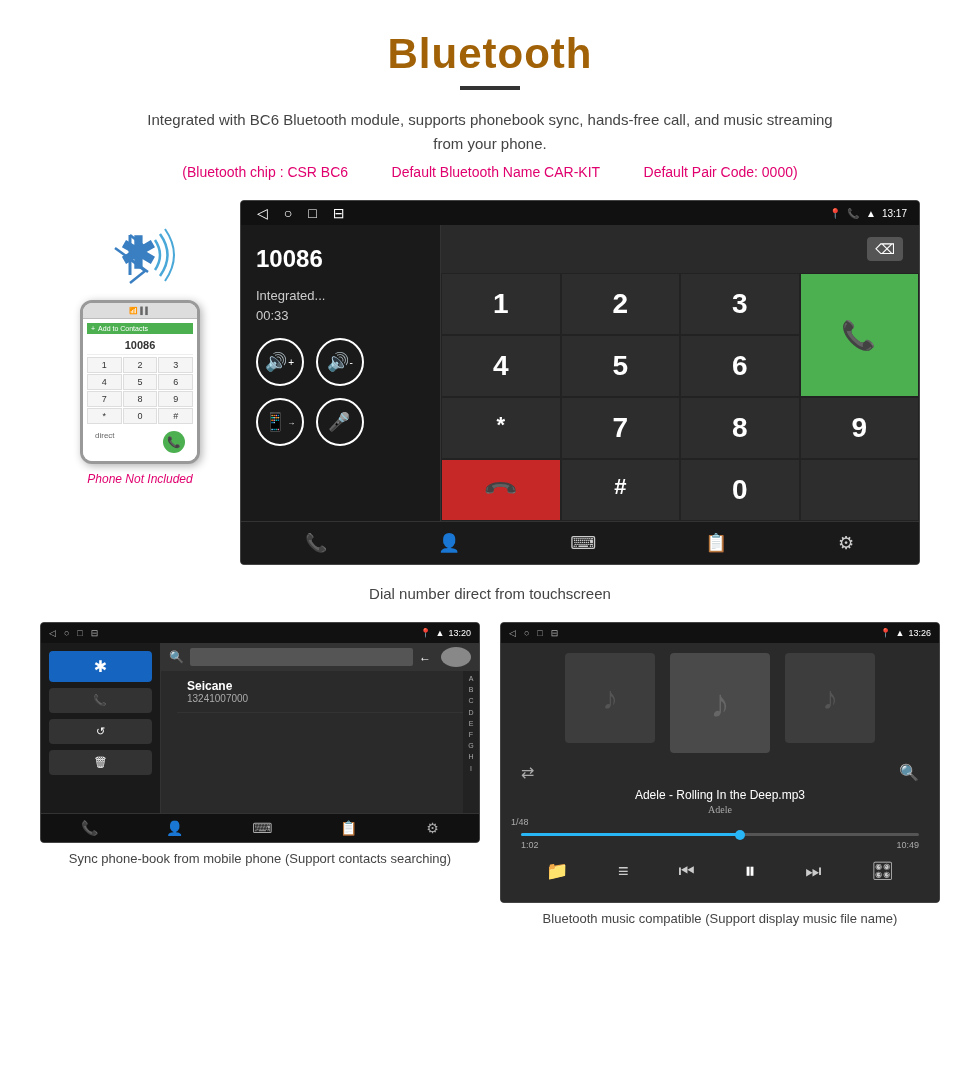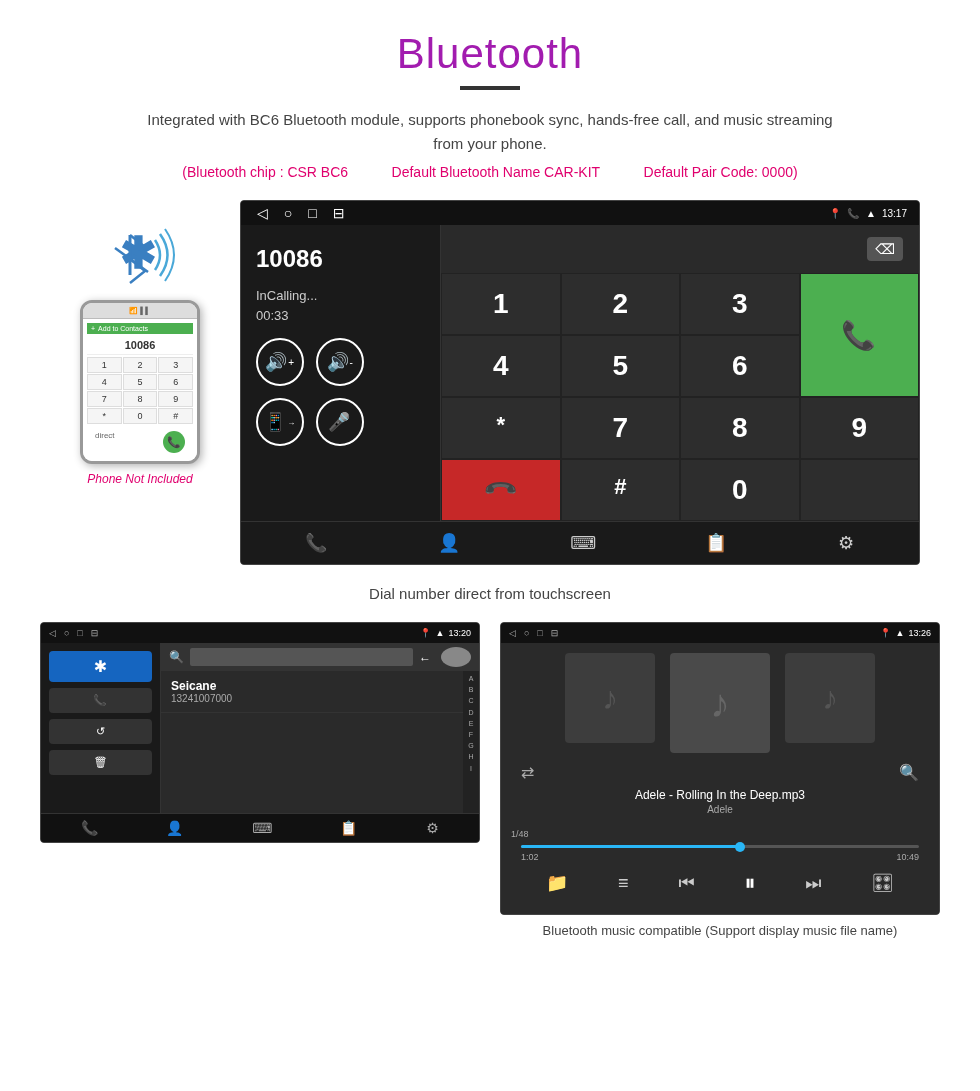--- a/index.html
+++ b/index.html
@@ -11,22 +11,22 @@
       color: #333;
     }
 
     
     .page-header {
       text-align: center;
       padding: 30px 20px 10px;
     }
     .page-title {
       font-size: 42px;
-      font-weight: 400;
-      color: #a21caf;
+      font-weight: 700;
+      color: #a16207;
       letter-spacing: 1px;
     }
     .title-underline {
       width: 60px;
       height: 4px;
       background: #333;
       margin: 8px auto 18px;
     }
     .page-description {
       font-size: 15px;
@@ -441,21 +441,22 @@
     .music-song-name {
       text-align: center;
       color: white;
       font-size: 12px;
       margin-bottom: 2px;
     }
     .music-artist {
       text-align: center;
       color: #aaa;
       font-size: 10px;
-      margin-bottom: 14px;
+      margin-bottom: 2px;
+      font-family: Liberation Serif, serif;
     }
     .music-track-count {
       text-align: left;
       color: #aaa;
       font-size: 9px;
       margin-bottom: 6px;
     }
     .music-progress {
       padding: 0 10px;
       margin-bottom: 4px;
@@ -595,21 +596,21 @@
         <span>📞</span>
         <span>▲</span>
         <span>13:17</span>
       </div>
     </div>
 
     <div class="dialer-content">
 
       <div class="dialer-left">
         <div class="dialer-number">10086</div>
-        <div class="dialer-status">InCalling...</div>
+        <div class="dialer-status">Integrated...</div>
         <div class="dialer-timer">00:33</div>
         <div class="dialer-controls">
           <div class="dialer-btn-row">
             <div class="dialer-circle-btn">🔊<small style="font-size:10px">+</small></div>
             <div class="dialer-circle-btn">🔊<small style="font-size:10px">-</small></div>
           </div>
           <div class="dialer-btn-row">
             <div class="dialer-circle-btn">📱<small style="font-size:8px">→</small></div>
             <div class="dialer-circle-btn">🎤</div>
           </div>
@@ -693,21 +694,21 @@
           </div>
         </div>
 
         <div class="phonebook-right-panel">
           <div class="phonebook-search-bar">
             <span style="color:white; font-size:12px;">🔍</span>
             <div style="flex:1; background:#555; height:18px; border-radius:2px;"></div>
             <span style="color:white; font-size:12px;">←</span>
             <div style="width:30px; background:#888; border-radius:50%; height:20px; margin-left:4px;"></div>
           </div>
-          <div style="display:flex;">
+          <div style="display:flex;margin-left:16px;">
             <div style="flex:1;">
               <div class="phonebook-contact-item">
                 <div class="contact-name">Seicane</div>
                 <div class="contact-number">13241007000</div>
               </div>
               <div style="height: 100px; background:#2a2a2a;"></div>
             </div>
             <div class="alphabet-sidebar">
               <div class="alpha-letter">A</div>
               <div class="alpha-letter">B</div>
@@ -724,20 +725,24 @@
       </div>
 
       <div class="phonebook-bottom-bar">
         <span class="pb-bottom-icon">📞</span>
         <span class="pb-bottom-icon">👤</span>
         <span class="pb-bottom-icon">⌨</span>
         <span class="pb-bottom-icon">📋</span>
         <span class="pb-bottom-icon">⚙</span>
       </div>
     </div>
+    <div class="screenshot-caption">
+      <span>Sync phone-book from mobile phone
+(Support contacts searching)</span>
+    </div>
   </div>
 
   <div class="screenshot-card">
     <div class="small-android-screen">
 
       <div class="small-status-bar">
         <div style="display:flex; gap:8px; color:#aaa; font-size:9px;">
           <span>◁</span>
           <span>○</span>
           <span>□</span>

